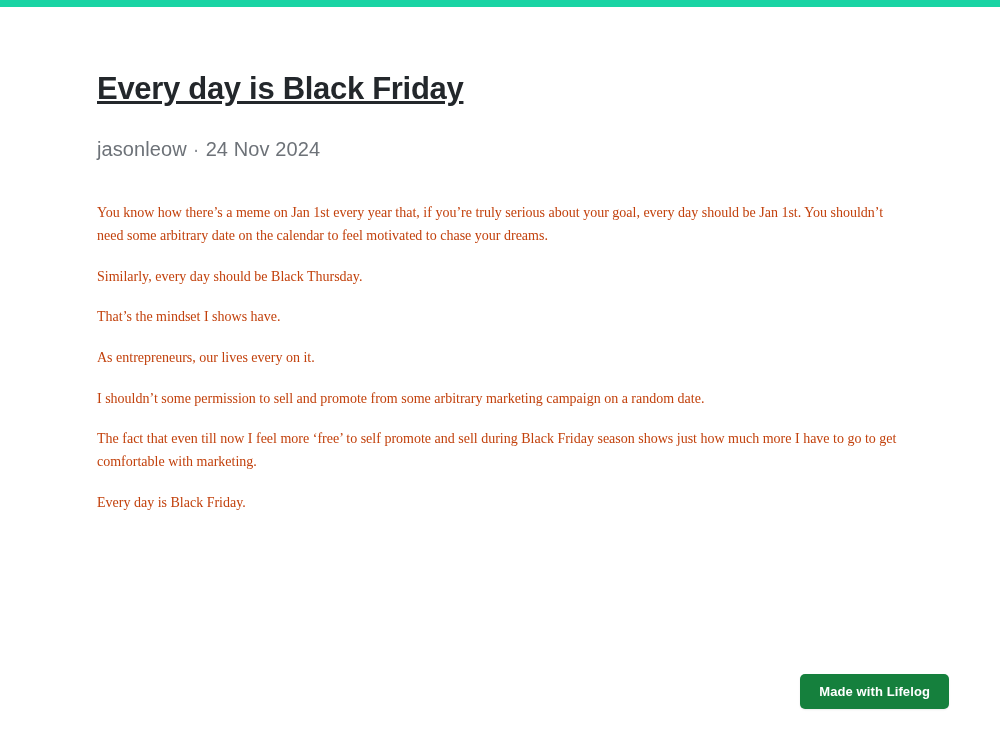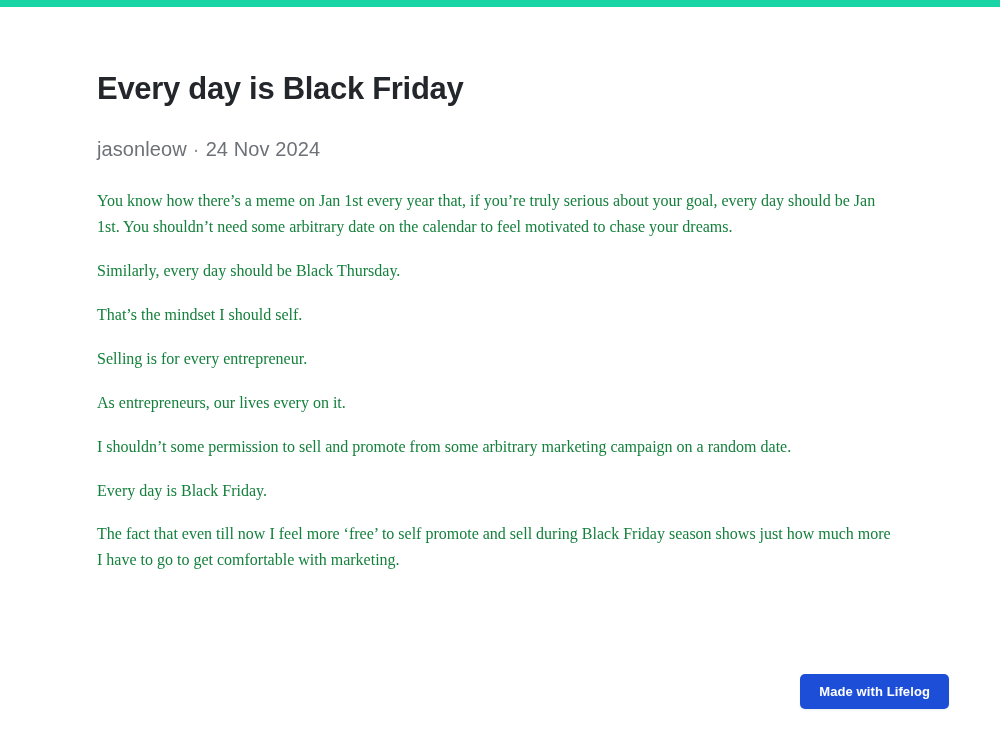--- a/index.html
+++ b/index.html
@@ -37,50 +37,51 @@
     width: 800px;
   }
   .post-title {
     font-family: "Liberation Sans", sans-serif;
     font-size: 31px;
     font-weight: bold;
     color: #23272b;
     letter-spacing: -0.3px;
     margin: 0;
     line-height: 1.2;
+    text-decoration: underline;
   }
   .post-meta {
     margin-top: 31px;
     font-family: "Liberation Sans", sans-serif;
     font-size: 20px;
     color: #6d7278;
     letter-spacing: 0.1px;
   }
   .post-meta .dot {
     margin: 0 6px;
     color: #8a8f95;
   }
   .post-body {
-    margin-top: 27px;
+    margin-top: 41px;
     font-family: "Liberation Serif", serif;
-    font-size: 16px;
+    font-size: 14px;
     line-height: 1.62;
-    color: #15803d;
+    color: #c2410c;
   }
   .post-body p {
     margin: 0 0 18px 0;
   }
   .post-body p:last-child {
     margin-bottom: 0;
   }
   .badge {
     position: absolute;
     right: 51px;
     bottom: 31px;
-    background: #1d4ed8;
+    background: #15803d;
     color: #ffffff;
     font-family: "Liberation Sans", sans-serif;
     font-size: 13px;
     font-weight: bold;
     padding: 11px 19px;
     border-radius: 5px;
     letter-spacing: 0.1px;
     line-height: 1;
     box-shadow: 0 1px 2px rgba(0,0,0,0.08);
     cursor: pointer;
@@ -98,27 +99,26 @@
 
     <h1 class="post-title">Every day is Black Friday</h1>
 
     <div class="post-meta">
       <span>jasonleow</span><span class="dot">·</span><span>24 Nov 2024</span>
     </div>
 
     <div class="post-body">
       <p>You know how there’s a meme on Jan 1st every year that, if you’re truly serious about your goal, every day should be Jan 1st. You shouldn’t need some arbitrary date on the calendar to feel motivated to chase your dreams.</p>
       <p>Similarly, every day should be Black Thursday.</p>
-      <p>That’s the mindset I should self.</p>
+      <p>That’s the mindset I shows have.</p>
       <p style="margin-bottom:18px;">
-        <span style="display:block;">Selling is for every entrepreneur.</span>
       </p>
       <p>As entrepreneurs, our lives every on it.</p>
       <p>I shouldn’t some permission to sell and promote from some arbitrary marketing campaign on a random date.</p>
+      <p>The fact that even till now I feel more ‘free’ to self promote and sell during Black Friday season shows just how much more I have to go to get comfortable with marketing.</p>
       <p>Every day is Black Friday.</p>
-      <p>The fact that even till now I feel more ‘free’ to self promote and sell during Black Friday season shows just how much more I have to go to get comfortable with marketing.</p>
     </div>
 
   </div>
 
   <div class="badge">Made with Lifelog</div>
 
 </div>
 
 </body></html>

